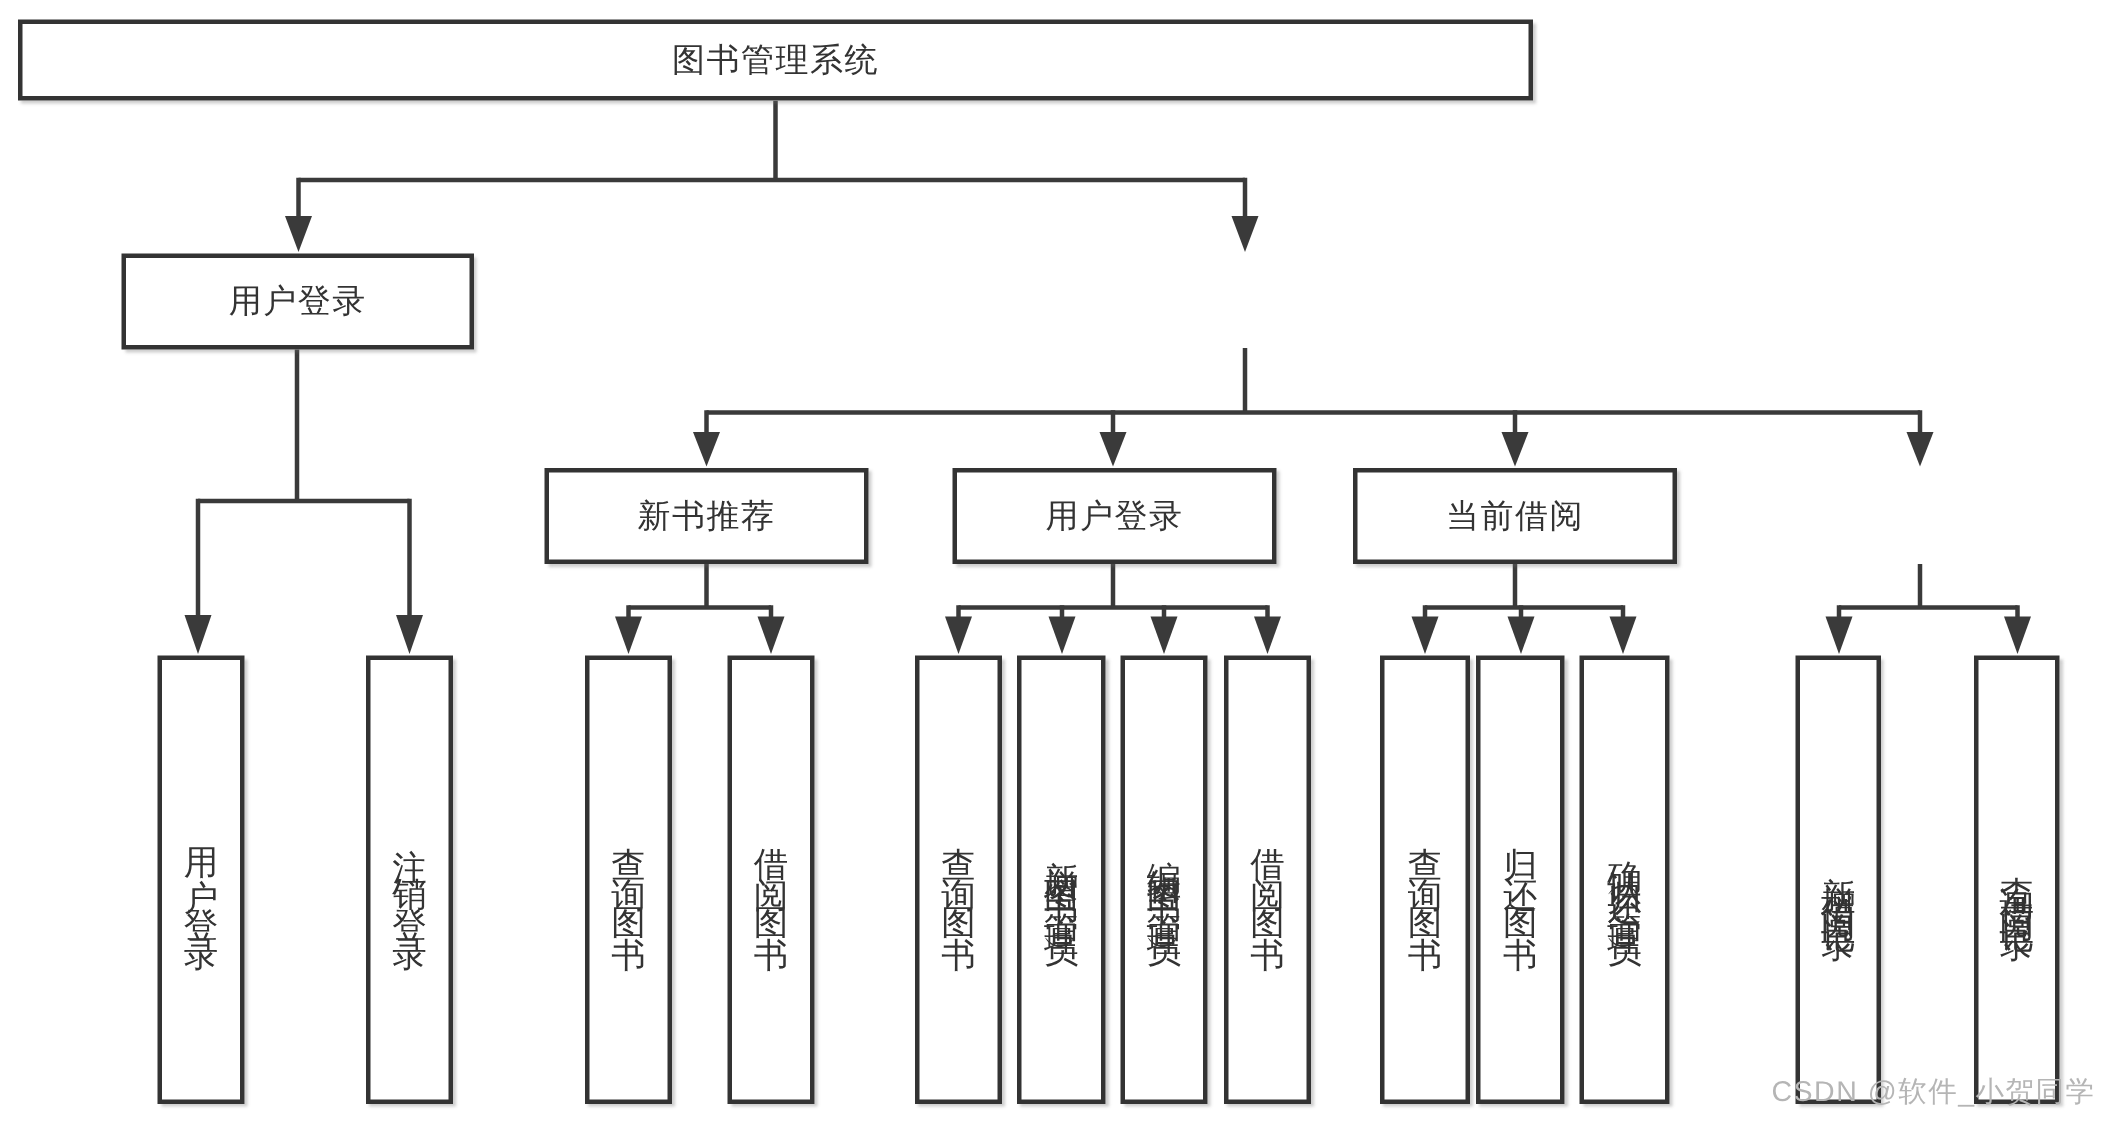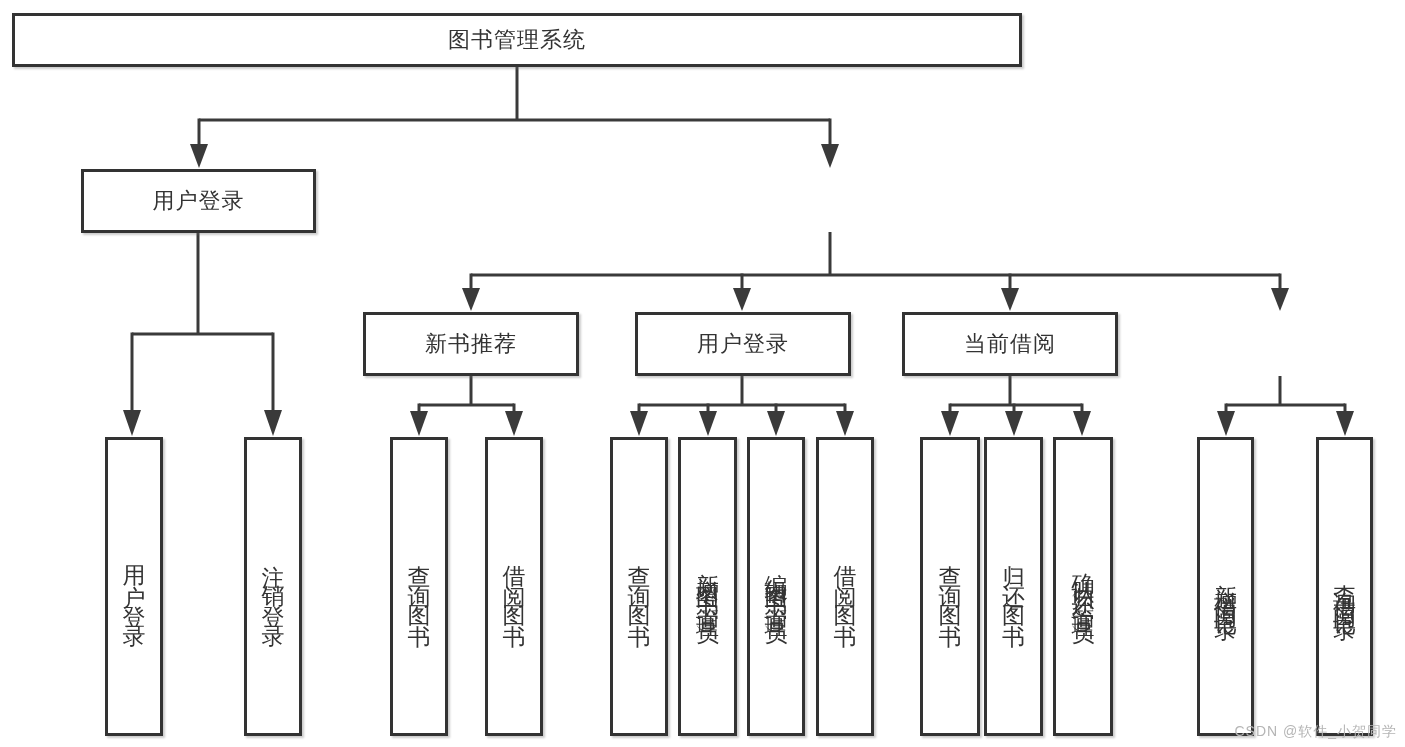--- a/index.html
+++ b/index.html
@@ -51,21 +51,21 @@
     writing-mode: vertical-rl;
     text-orientation: mixed;
     letter-spacing: 7px;
     line-height: 1;
     white-space: nowrap;
   }
   .watermark {
     position: absolute;
     right: 8px;
     bottom: 6px;
-    font-size: 14px;
+    font-size: 19px;
     color: var(--watermark);
     z-index: 3;
     letter-spacing: 1px;
   }
 </style>
 </head>
 <body>
 
 <div class="canvas">
 

